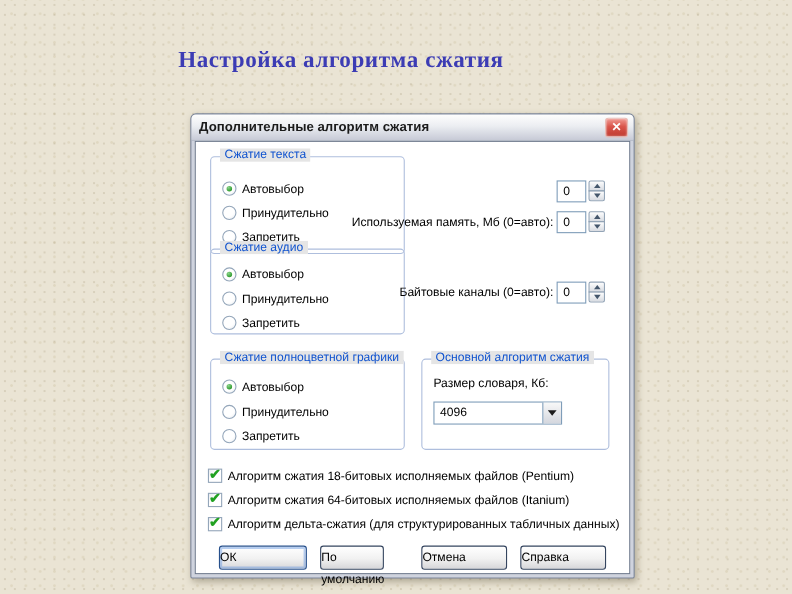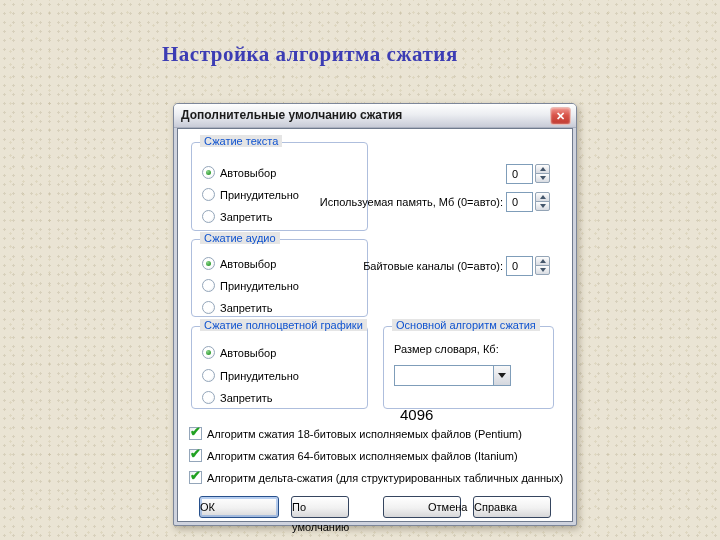--- a/index.html
+++ b/index.html
@@ -90,21 +90,21 @@
     display:flex; align-items:center; justify-content:center;
   }
   .spin-half.up { top:0; border-radius:2px 2px 0 0; }
   .spin-half.down { top:9px; border-radius:0 0 2px 2px; }
   .tri-up { width:0; height:0; border-left:3px solid transparent; border-right:3px solid transparent; border-bottom:4px solid #44566b; }
   .tri-down { width:0; height:0; border-left:3px solid transparent; border-right:3px solid transparent; border-top:4px solid #44566b; }
   
   .combo {
     position:absolute; height:21px; border:1px solid #7f9db9; background:#fff;
   }
-  .combo-value { position:absolute; left:5px; top:3px; font-size:15px; color:#000;margin-top:37px; }
+  .combo-value { position:absolute; left:5px; top:3px; font-size:11px; color:#000; }
   .combo-btn {
     position:absolute; right:0; top:0; bottom:0; width:17px;
     border-left:1px solid #7f9db9;
     background:linear-gradient(180deg,#f8f8f8,#d4d7de);
     display:flex; align-items:center; justify-content:center;
   }
   .tri-dd { width:0; height:0; border-left:4px solid transparent; border-right:4px solid transparent; border-top:5px solid #1c1c1c; }
   
   .cb-row { position:absolute; left:11px; height:14px; white-space:nowrap; }
   .cb {
@@ -131,21 +131,21 @@
     box-shadow:inset 0 0 0 2px rgba(98,149,224,.45);
   }
 </style>
 </head>
 <body>
 
 <div class="heading">Настройка алгоритма сжатия</div>
 
 <div class="dialog">
   <div class="titlebar">
-    <span class="title-text">Дополнительные умолчанию сжатия</span>
+    <span class="title-text">Дополнительные алгоритм сжатия</span>
     <span class="close-btn">✕</span>
   </div>
 
   <div class="dialog-body">
 
     <div class="grp" style="left:13px; top:13px; width:177px; height:89px;">
       <span class="grp-label">Сжатие текста</span>
       <div class="radio-row" style="top:20px;">
         <span class="radio"><span class="dot"></span></span><span class="rlabel">Автовыбор</span>
       </div>
@@ -171,21 +171,21 @@
     <div class="txtbox" style="left:328px; top:63px;">0</div>
     <div class="spin" style="left:357px; top:63px;">
       <div class="spin-half up">
           <span class="tri-up"></span>
         </div>
       <div class="spin-half down">
           <span class="tri-down"></span>
         </div>
     </div>
 
-    <div class="grp" style="left:13px; top:110px; width:177px; height:78px;">
+    <div class="grp" style="left:13px; top:97px; width:177px; height:78px;">
       <span class="grp-label">Сжатие аудио</span>
       <div class="radio-row" style="top:14px;">
         <span class="radio"><span class="dot"></span></span><span class="rlabel">Автовыбор</span>
       </div>
       <div class="radio-row" style="top:36px;">
         <span class="radio"></span><span class="rlabel">Принудительно</span>
       </div>
       <div class="radio-row" style="top:58px;">
         <span class="radio"></span><span class="rlabel">Запретить</span>
       </div>
@@ -231,17 +231,17 @@
     </div>
     <div class="cb-row" style="top:317px;">
       <span class="cb"><span class="tick">✔</span></span><span class="cb-label">Алгоритм сжатия 64-битовых исполняемых файлов (Itanium)</span>
     </div>
     <div class="cb-row" style="top:339px;">
       <span class="cb"><span class="tick">✔</span></span><span class="cb-label">Алгоритм дельта-сжатия (для структурированных табличных данных)</span>
     </div>
 
     <div class="btn default" style="left:21px; width:80px;">ОК</div>
     <div class="btn" style="left:113px; width:58px;">По умолчанию</div>
-    <div class="btn" style="left:205px; width:78px;padding-left:44px;">Отмена</div>
+    <div class="btn" style="left:205px; width:78px;">Отмена</div>
     <div class="btn" style="left:295px; width:78px;">Справка</div>
 
   </div>
 </div>
 
 </body></html>

